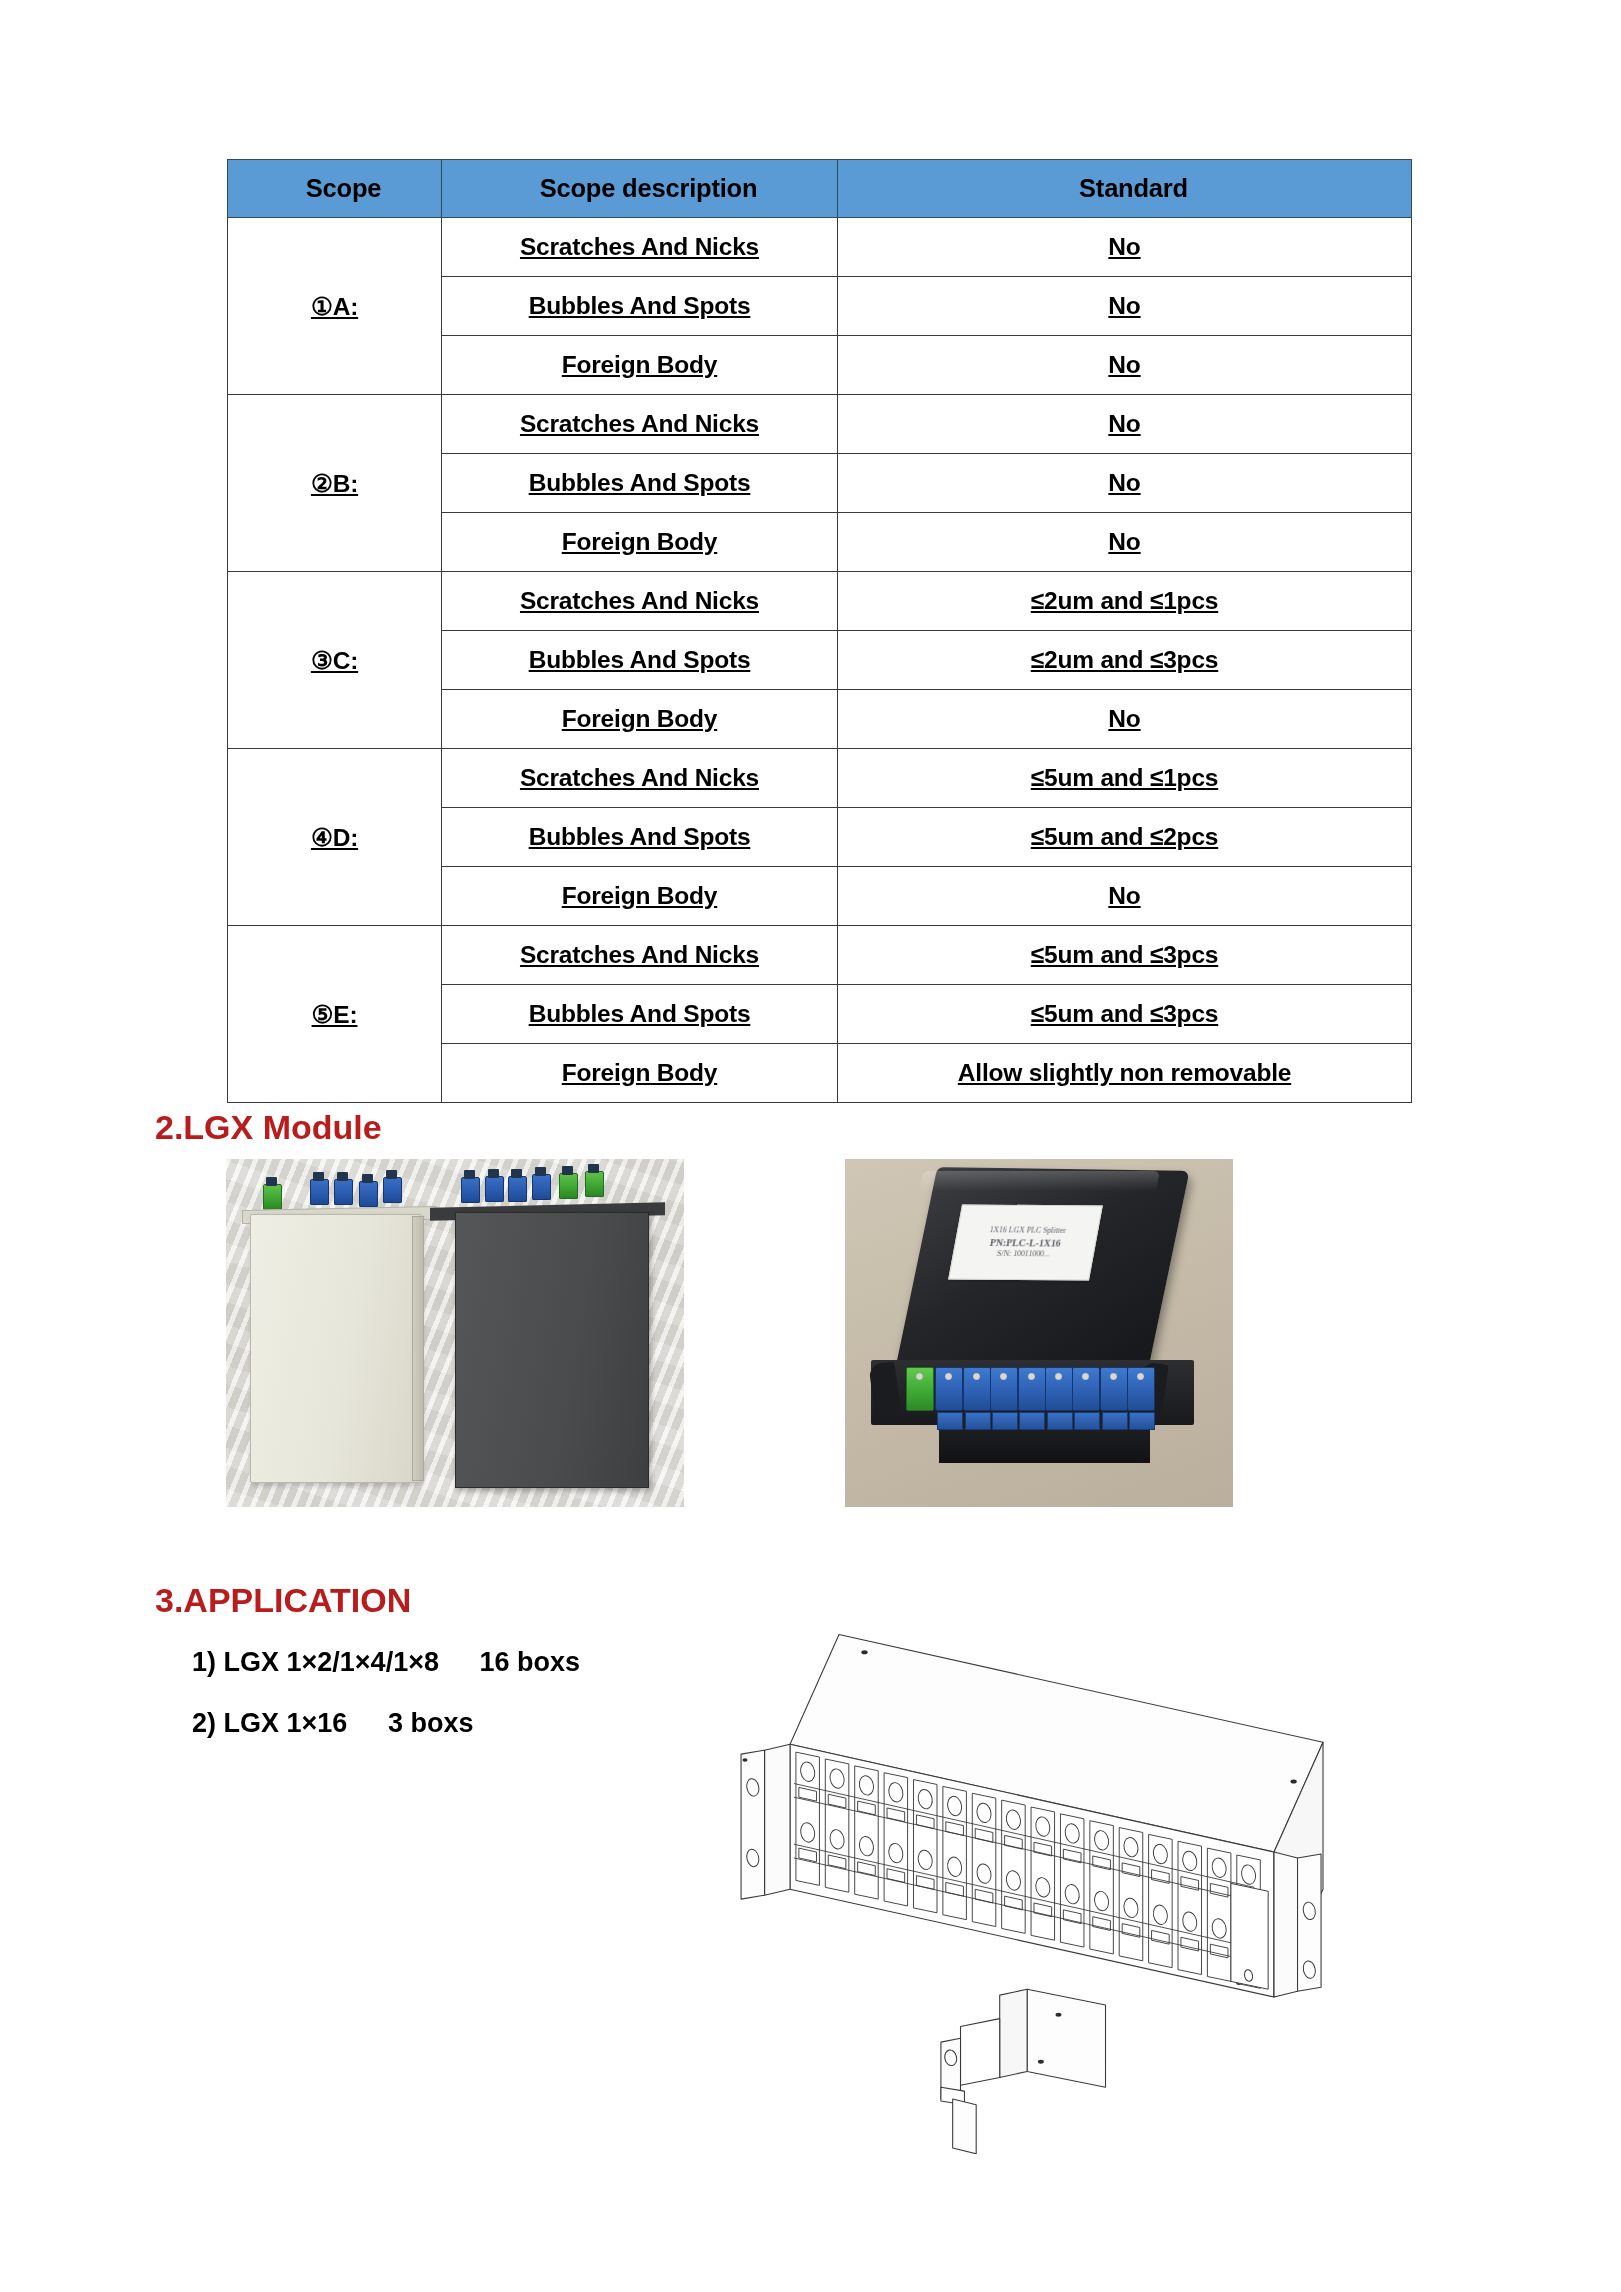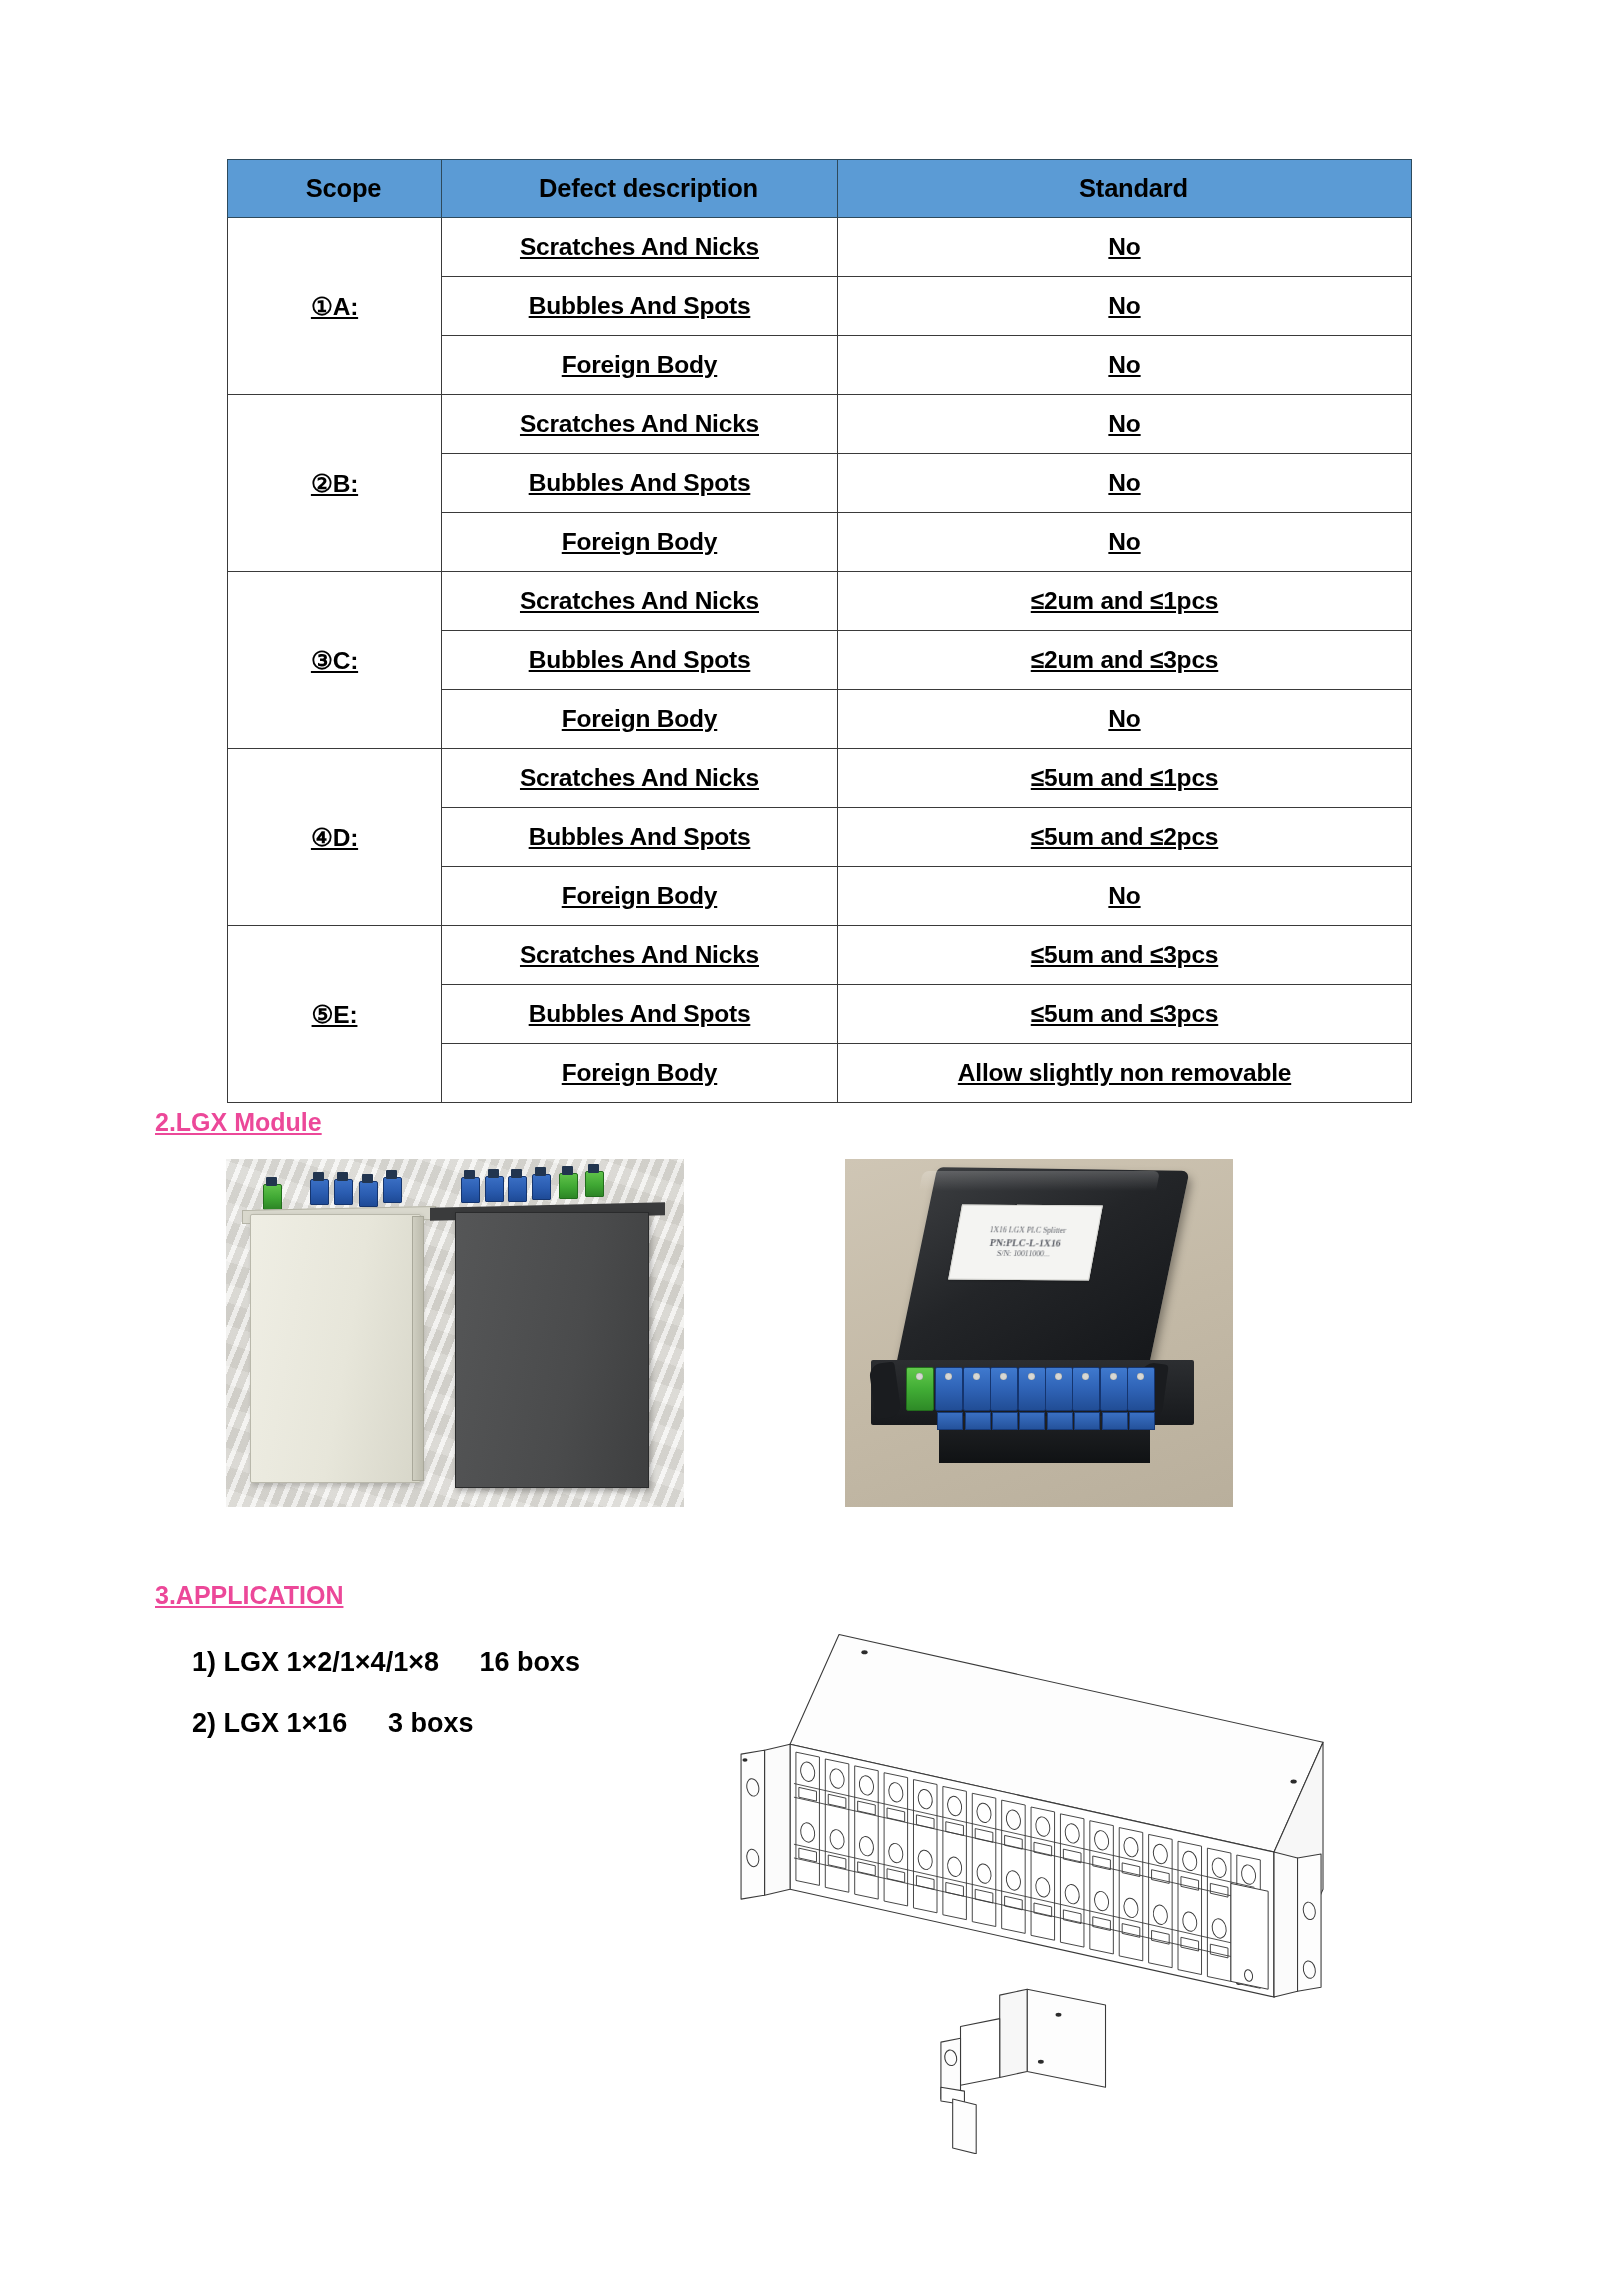--- a/index.html
+++ b/index.html
@@ -64,25 +64,24 @@
     font-size: 26.5px;
   }
   .std-le {
     font-weight: bold;
     letter-spacing: -0.5px;
   }
 
   
   .heading {
     position: absolute;
-    font-size: 25px;
+    font-size: 34px;
     font-weight: bold;
-    color: #ec4899;
+    color: #b91c1c;
     white-space: nowrap;
-    text-decoration: underline;
   }
   #h-lgx { left: 155px; top: 1108px; }
   #h-app { left: 155px; top: 1581px; text-align: right; }
 
   .app-line {
     position: absolute;
     font-size: 27px;
     font-weight: bold;
     white-space: nowrap;
   }
@@ -290,21 +289,21 @@
   <div class="spec-table-wrap">
     <table class="spec">
       <colgroup>
         <col class="col-scope">
           <col class="col-defect">
           <col class="col-std">
       </colgroup>
       <thead>
         <tr>
           <th>Scope</th>
-          <th>Defect description</th>
+          <th>Scope description</th>
           <th>Standard</th>
         </tr>
       </thead>
       <tbody>
 
         <tr>
           <td class="scope-cell" rowspan="3">①A:</td>
           <td>Scratches And Nicks</td>
           <td>No</td>
         </tr>

